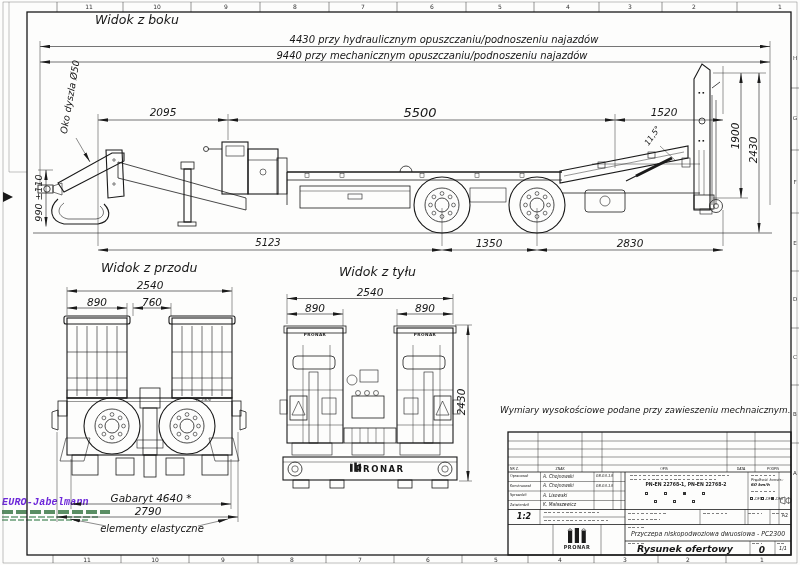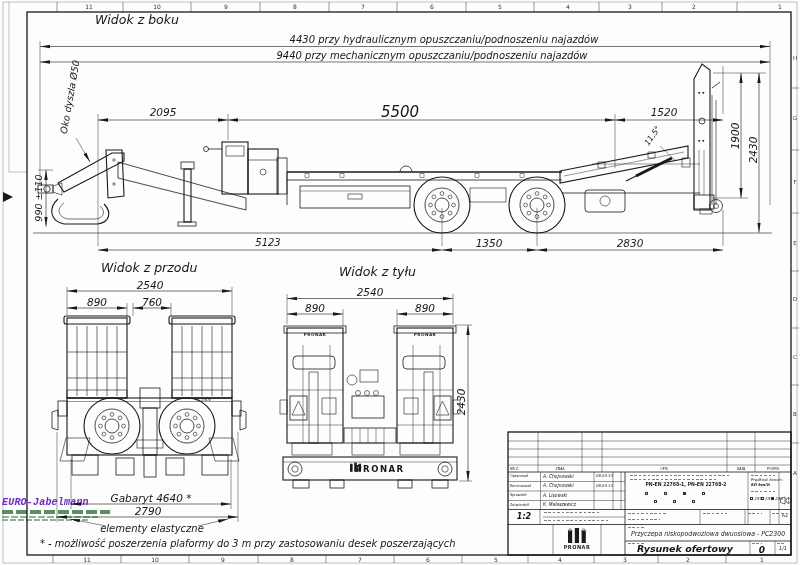--- a/index.html
+++ b/index.html
@@ -335,21 +335,21 @@
   <div class="rullet" style="left:795px;top:243px">E</div>
   <div class="rullet" style="left:795px;top:299px">D</div>
   <div class="rullet" style="left:795px;top:357px">C</div>
   <div class="rullet" style="left:795px;top:414px">B</div>
   <div class="rullet" style="left:795px;top:473px">A</div>
 
   <div class="t" style="left:95px;top:14px;font-size:12.5px">Widok z boku</div>
   <div class="t c" style="left:444px;top:40px;font-size:10px">4430 przy hydraulicznym opuszczaniu/podnoszeniu najazdów</div>
   <div class="t c" style="left:432px;top:55.5px;font-size:10px">9440 przy mechanicznym opuszczaniu/podnoszeniu najazdów</div>
   <div class="t c" style="left:163px;top:112px;font-size:10.5px">2095</div>
-  <div class="t c" style="left:400px;top:112px;font-size:15px">5500</div>
+  <div class="t c" style="left:420px;top:112px;font-size:13px">5500</div>
   <div class="t c" style="left:664px;top:112px;font-size:10.5px">1520</div>
   <div class="t v" style="left:735px;top:136px;font-size:10.5px">1900</div>
   <div class="t v" style="left:753px;top:150px;font-size:10.5px">2430</div>
   <div class="t v" style="left:39px;top:198px;font-size:9.5px">990 ±110</div>
   <div class="t" style="left:70px;top:97px;font-size:9.5px;transform:translate(-50%,-50%) rotate(-80deg)">Oko dyszla Ø50</div>
   <div class="t" style="left:653px;top:136px;font-size:8px;transform:translate(-50%,-50%) rotate(-55deg)">11,5°</div>
   <div class="t c" style="left:268px;top:243px;font-size:10px">5123</div>
   <div class="t c" style="left:489px;top:243px;font-size:10.5px">1350</div>
   <div class="t c" style="left:630px;top:243px;font-size:10.5px">2830</div>
 
@@ -364,21 +364,21 @@
 
   <div class="t" style="left:339px;top:266px;font-size:12.5px">Widok z tyłu</div>
   <div class="t c" style="left:370px;top:291.5px;font-size:10.5px">2540</div>
   <div class="t c" style="left:315px;top:307.5px;font-size:10.5px">890</div>
   <div class="t c" style="left:425px;top:307.5px;font-size:10.5px">890</div>
   <div class="t v" style="left:461px;top:402px;font-size:10.5px">2430</div>
   <div class="ms b" style="left:315px;top:333px;transform:scale(.42) translate(-50%,0);letter-spacing:1px">PRONAR</div>
   <div class="ms b" style="left:425px;top:333px;transform:scale(.42) translate(-50%,0);letter-spacing:1px">PRONAR</div>
   <div class="t c up b" style="left:380px;top:469px;font-size:8.5px;letter-spacing:1.5px">PRONAR</div>
 
-  <div class="t" style="left:40px;top:539px;font-size:9.8px">* - możliwość poszerzenia plaformy do 3 m przy zastosowaniu desek poszerzających</div>
+  <div class="t" style="left:500px;top:406px;font-size:8.8px">Wymiary wysokościowe podane przy zawieszeniu mechnaicznym.</div>
 
   <div class="ms" style="left:510px;top:466.5px;transform:scale(.33)">NR Z.</div>
   <div class="ms" style="left:560px;top:466.5px;transform:scale(.33) translate(-50%,0)">ZNAK</div>
   <div class="ms" style="left:664px;top:466.5px;transform:scale(.33) translate(-50%,0)">OPIS</div>
   <div class="ms" style="left:741px;top:466.5px;transform:scale(.33) translate(-50%,0)">DATA</div>
   <div class="ms" style="left:773px;top:466.5px;transform:scale(.33) translate(-50%,0)">PODPIS</div>
 
   <div class="ms" style="left:510px;top:474px;transform:scale(.34)">Opracował</div>
   <div class="ms i" style="left:543px;top:473.5px;transform:scale(.44)">A. Chojnowski</div>
   <div class="ms i" style="left:596px;top:474px;transform:scale(.38)">08.03.13</div>

